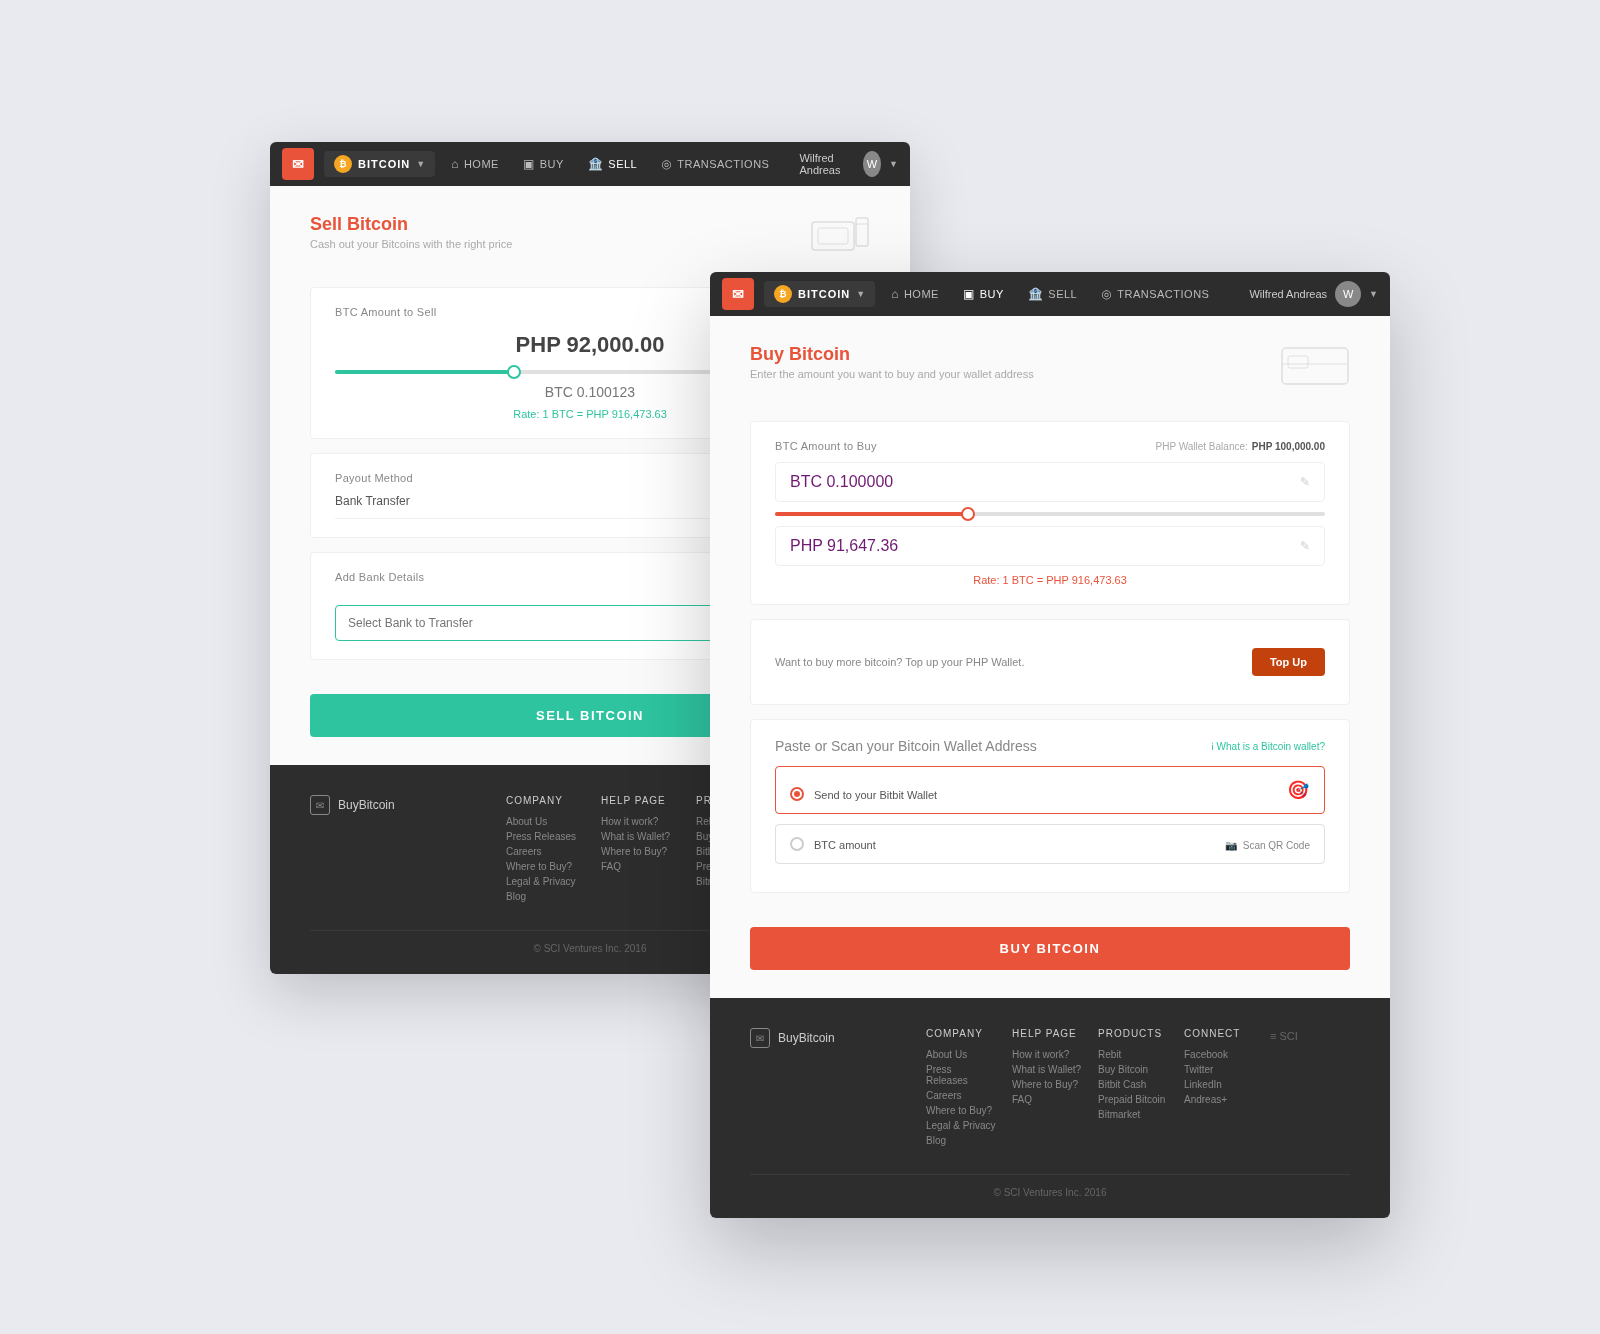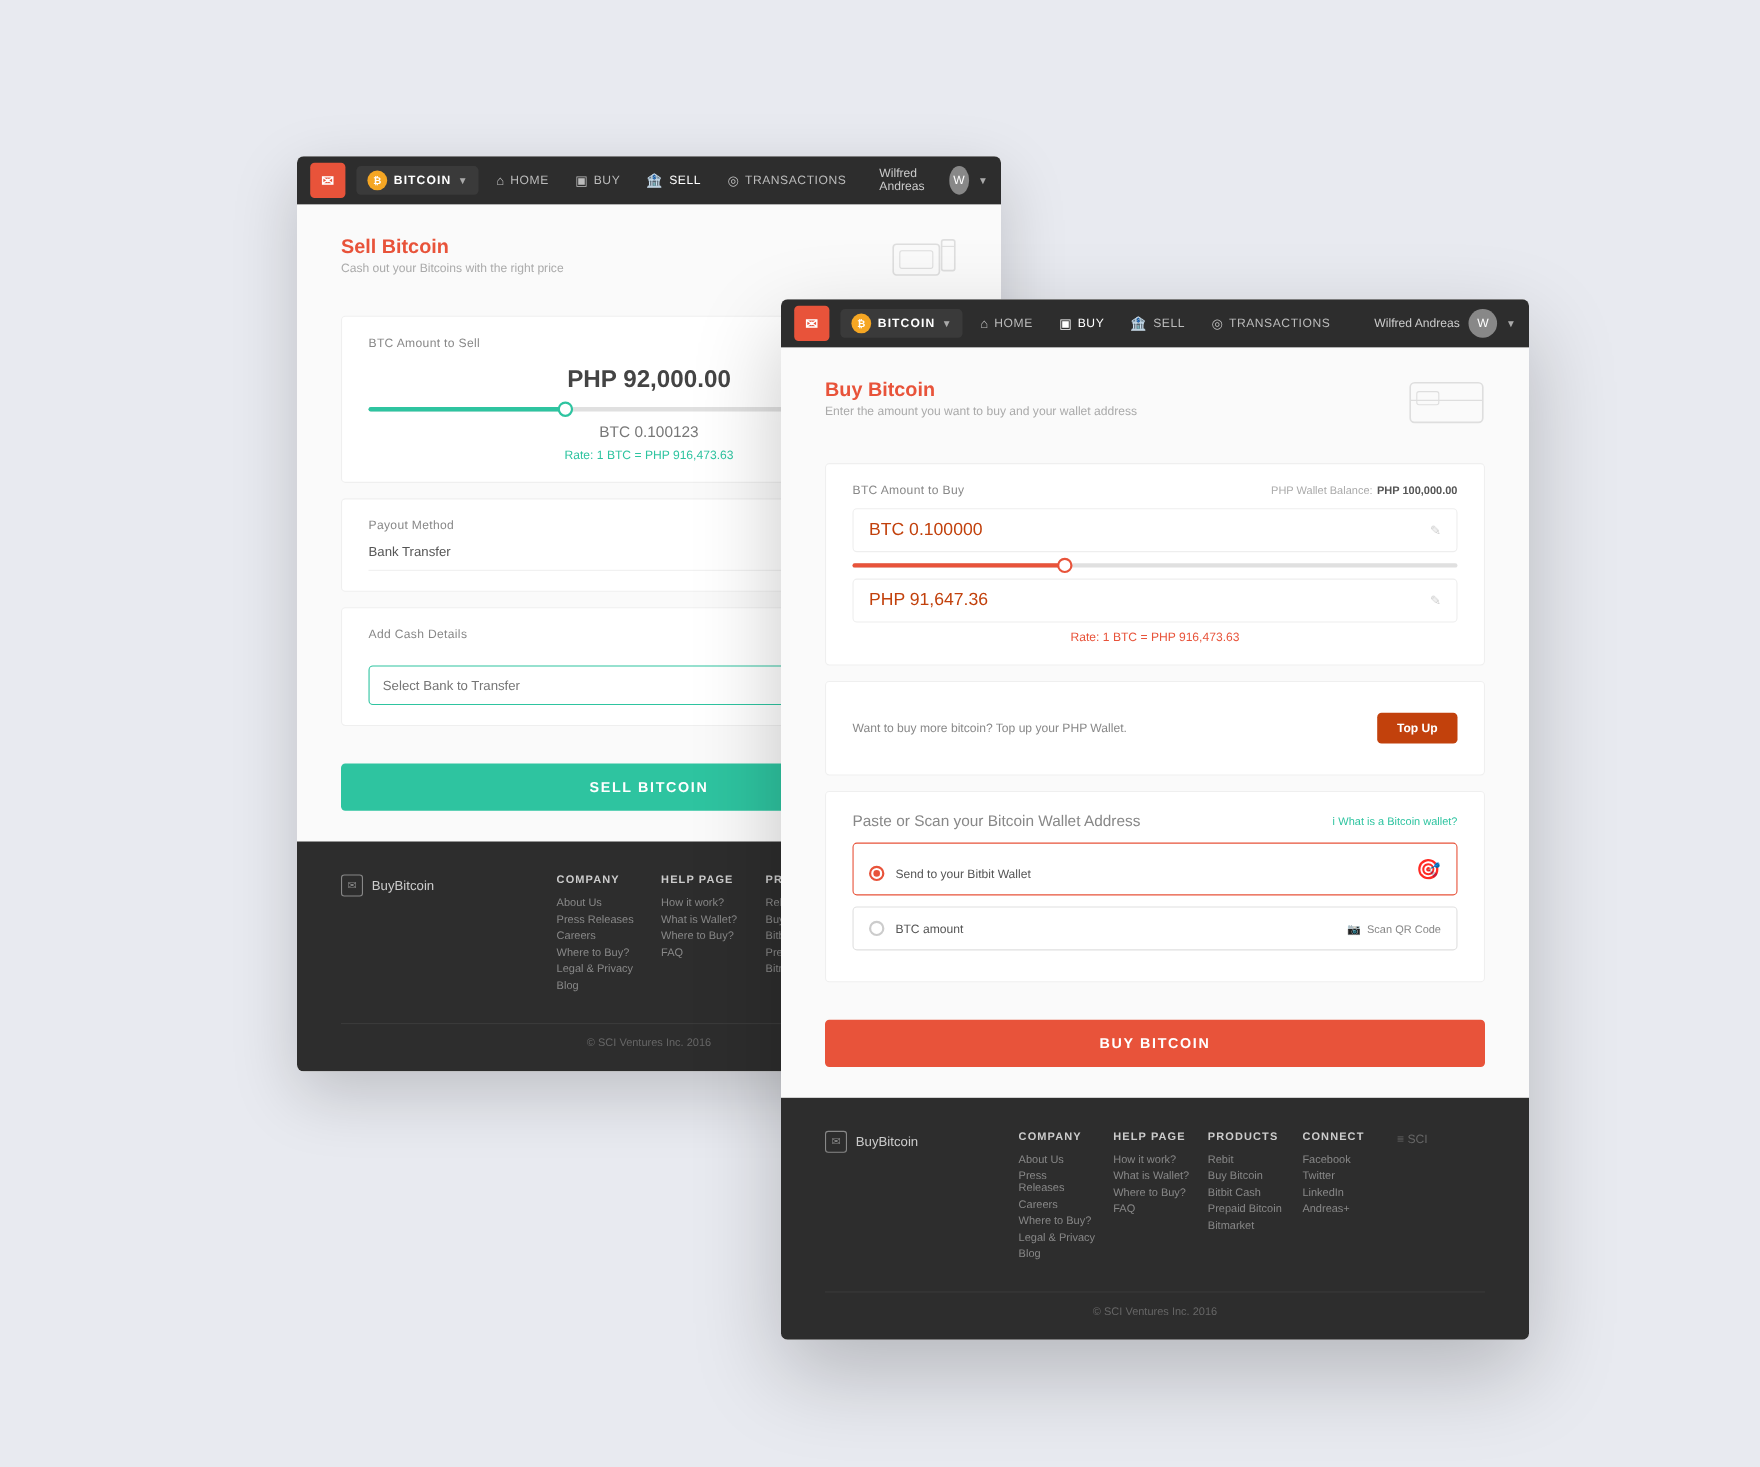--- a/index.html
+++ b/index.html
@@ -324,21 +324,21 @@
       border: 1.5px solid #888;
       border-radius: 3px;
       display: flex;
       align-items: center;
       justify-content: center;
       color: #888;
       font-size: 10px;
     }
     .footer-col-title {
       font-size: 10px;
-      font-weight: 700;
+      font-weight: 400;
       color: #ccc;
       letter-spacing: 1px;
       margin-bottom: 10px;
     }
     .footer-link {
       display: block;
       font-size: 10px;
       color: #888;
       margin-bottom: 4px;
       cursor: pointer;
@@ -356,21 +356,21 @@
       display: flex;
       align-items: center;
       justify-content: space-between;
       border: 1px solid #eee;
       border-radius: 4px;
       padding: 10px 14px;
       margin-bottom: 8px;
     }
     .btc-input-val {
       font-size: 16px;
-      color: #c2410c;
+      color: #701a75;
     }
     .edit-icon {
       color: #ccc;
       font-size: 12px;
     }
     .php-balance-label {
       font-size: 10px;
       color: #aaa;
     }
     .php-balance-amount {
@@ -544,21 +544,21 @@
       <div class="form-section">
         <div class="section-row">
           <div class="form-section-label" style="margin:0">Payout Method</div>
           <span class="show-link">Show</span>
         </div>
         <div class="bank-transfer-option">Bank Transfer</div>
       </div>
 
       
       <div class="form-section">
-        <div class="form-section-label">Add Cash Details</div>
+        <div class="form-section-label">Add Bank Details</div>
         <input class="select-bank-input" type="text" placeholder="Select Bank to Transfer" style="">
       </div>
 
       <button class="sell-btn">SELL BITCOIN</button>
     </div>
 
     <div class="footer">
       <div class="footer-grid">
         <div>
           <div class="footer-brand">

